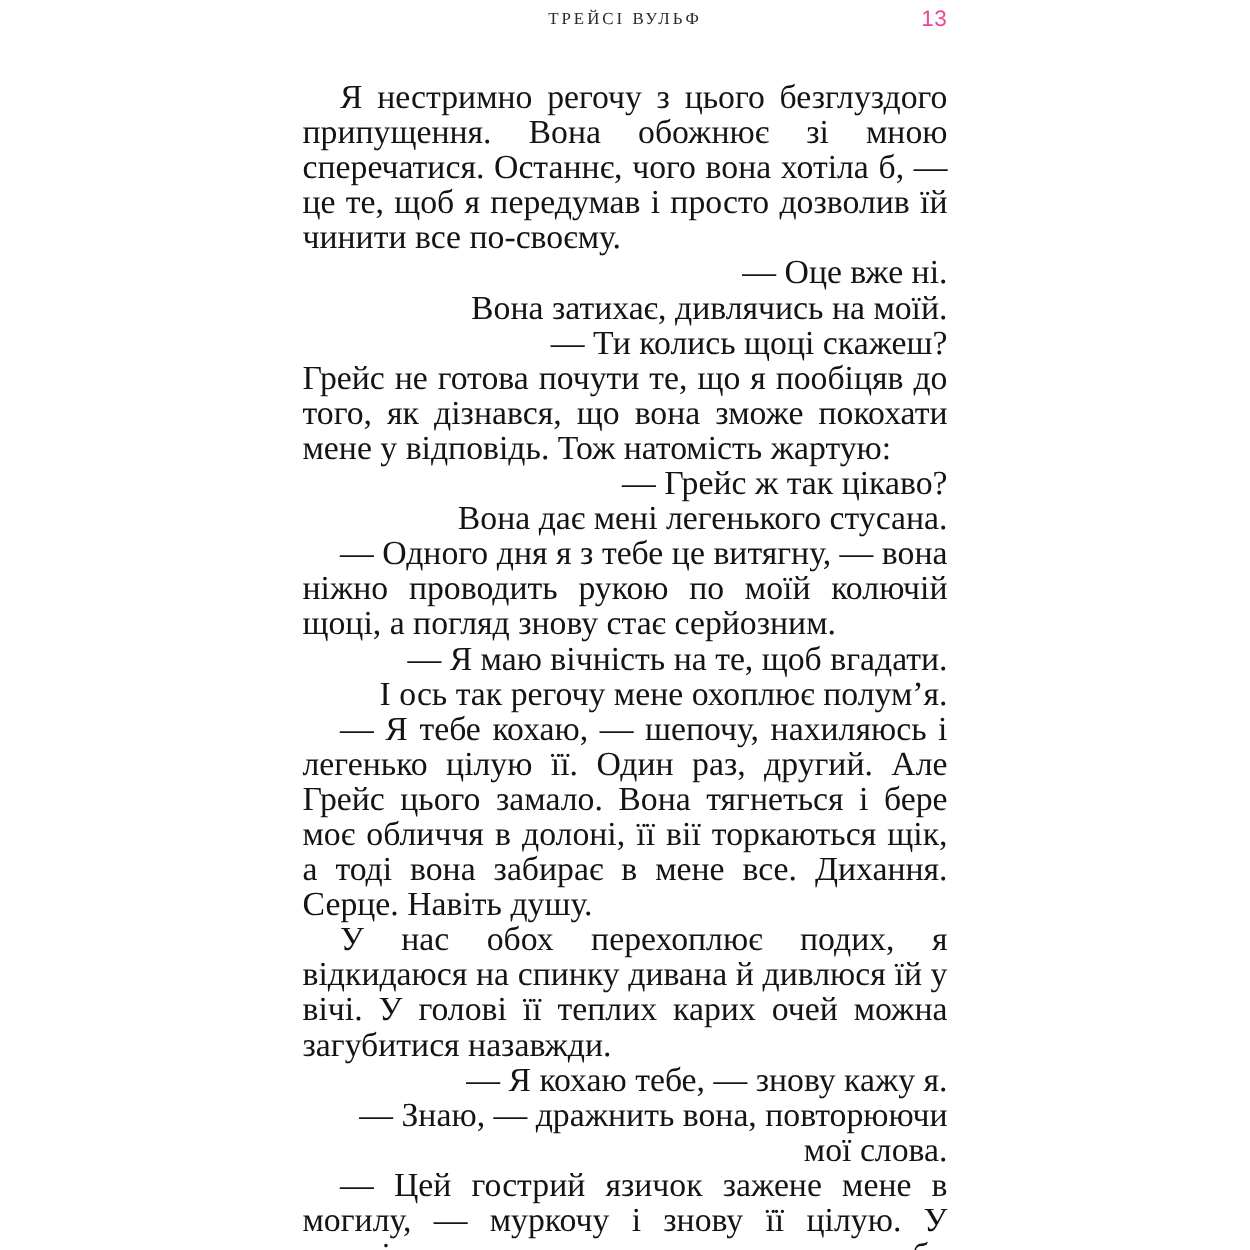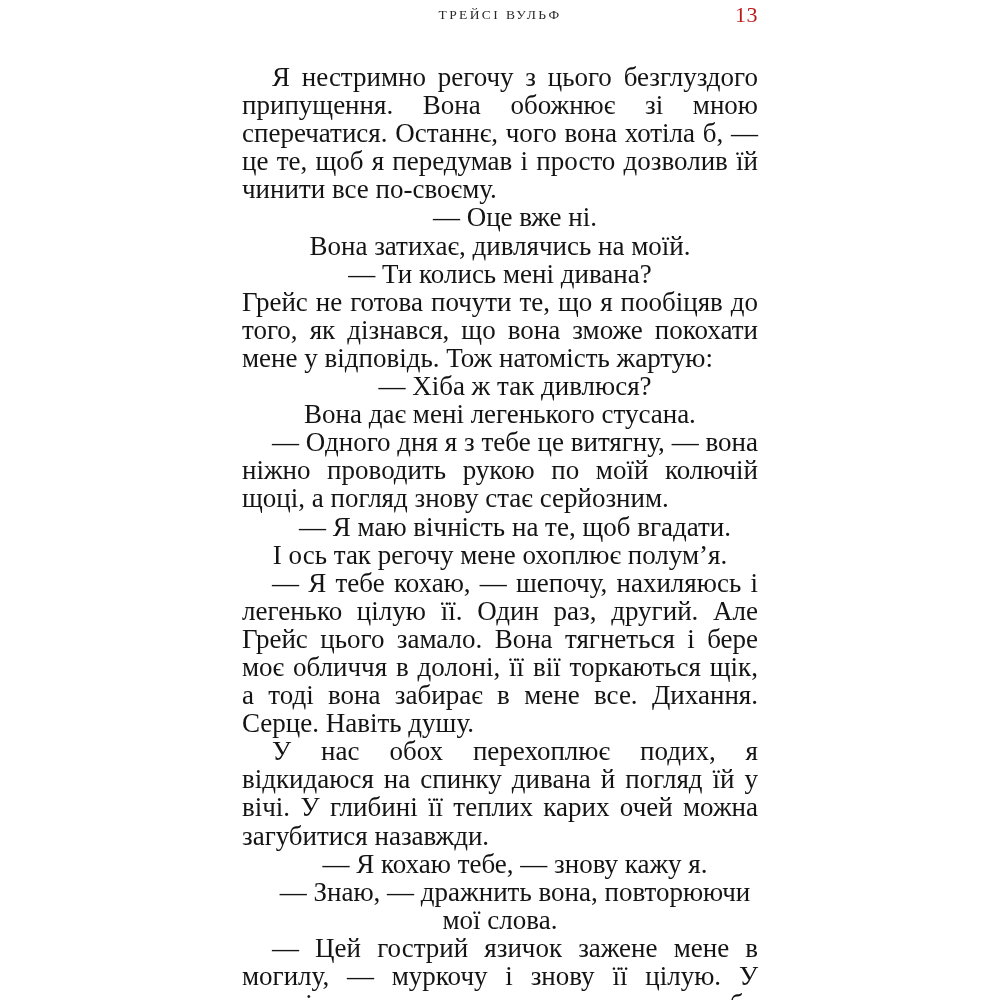--- a/index.html
+++ b/index.html
@@ -43,23 +43,23 @@
     letter-spacing: 2.4px;
     text-transform: uppercase;
     color: #2a2a2a;
     white-space: nowrap;
     line-height: 16px;
   }
   .folio {
     position: absolute;
     right: 0px;
     top: 0px;
-    font-family: Liberation Serif, serif;
-    font-size: 22px;
-    color: #b91c1c;
+    font-family: Liberation Sans, sans-serif;
+    font-size: 18px;
+    color: #ec4899;
     line-height: 22px;
     letter-spacing: 0.5px;
   }
 
   
   .textblock {
     position: absolute;
     left: 242px;
     top: 63px;
     width: 516px;
@@ -79,45 +79,45 @@
   }
 
   
 
   p.para.noindent {
     text-indent: 0;
   }
 
   
   p.para.single {
-    text-align: center;
+    text-align: right;
   }
 </style>
 </head>
 <body style="background: rgb(255, 255, 255); color: rgb(20, 20, 20);">
 
 <div id="page" style="background: rgb(255, 255, 255);">
 
   <div class="running-head">
     <div class="running-title">ТРЕЙСІ ВУЛЬФ</div>
     <div class="folio">13</div>
   </div>
 
   <div class="textblock" id="textblock">
       <p class="para">Я нестримно регочу з цього безглуздого припущення. Вона обожнює зі мною сперечатися. Останнє, чого вона хотіла б, — це те, щоб я передумав і просто дозволив їй чинити все по-своєму.</p>
       <p class="para single">— Оце вже ні.</p>
       <p class="para noindent single">Вона затихає, дивлячись на моїй.</p>
-      <p class="para noindent single">— Ти колись мені дивана?</p>
+      <p class="para noindent single">— Ти колись щоці скажеш?</p>
       <p class="para noindent">Грейс не готова почути те, що я пообіцяв до того, як дізнався, що вона зможе покохати мене у відповідь. Тож натомість жартую:</p>
-      <p class="para single">— Хіба ж так дивлюся?</p>
+      <p class="para single">— Грейс ж так цікаво?</p>
       <p class="para noindent single">Вона дає мені легенького стусана.</p>
       <p class="para">— Одного дня я з тебе це витягну, — вона ніжно проводить рукою по моїй колючій щоці, а погляд знову стає серйозним.</p>
       <p class="para single">— Я маю вічність на те, щоб вгадати.</p>
       <p class="para noindent single">І ось так регочу мене охоплює полум’я.</p>
       <p class="para">— Я тебе кохаю, — шепочу, нахиляюсь і легенько цілую її. Один раз, другий. Але Грейс цього замало. Вона тягнеться і бере моє обличчя в долоні, її вії торкаються щік, а тоді вона забирає в мене все. Дихання. Серце. Навіть душу.</p>
-      <p class="para">У нас обох перехоплює подих, я відкидаюся на спинку дивана й погляд їй у вічі. У глибині її теплих карих очей можна загубитися назавжди.</p>
+      <p class="para">У нас обох перехоплює подих, я відкидаюся на спинку дивана й дивлюся їй у вічі. У голові її теплих карих очей можна загубитися назавжди.</p>
       <p class="para single">— Я кохаю тебе, — знову кажу я.</p>
       <p class="para single">— Знаю, — дражнить вона, повторюючи мої слова.</p>
       <p class="para">— Цей гострий язичок зажене мене в могилу, — муркочу і знову її цілую. У голові крутяться думки про те, щоби підняти її й понести до ліжка. Але вона напружується, і я розумію, що мій бездумний коментар про смерть нагадав їй, нагадав нам обом про все, що ми втратили, усе, що могли втратити.</p>
       <p class="para">Моє серце ледь не зупиняється, коли я бачу, як на її очах бринять сльози.</p>
     </div>
 
 </div>
 
 </body></html>

